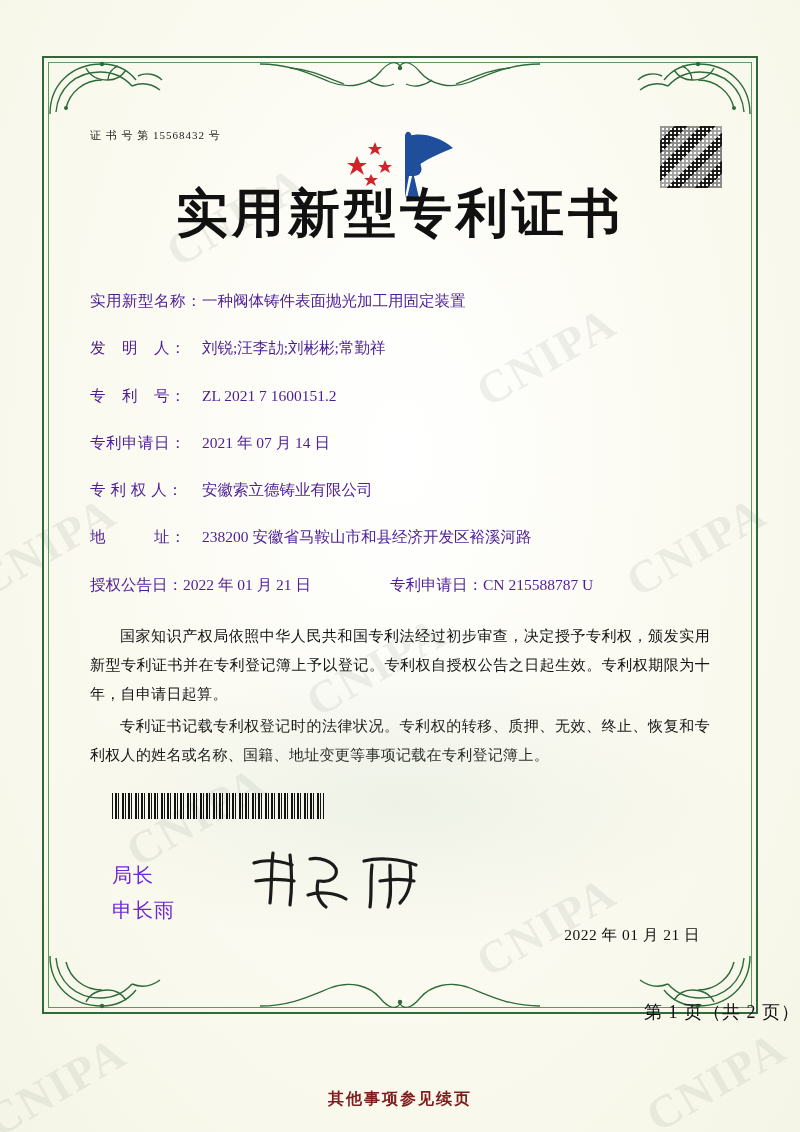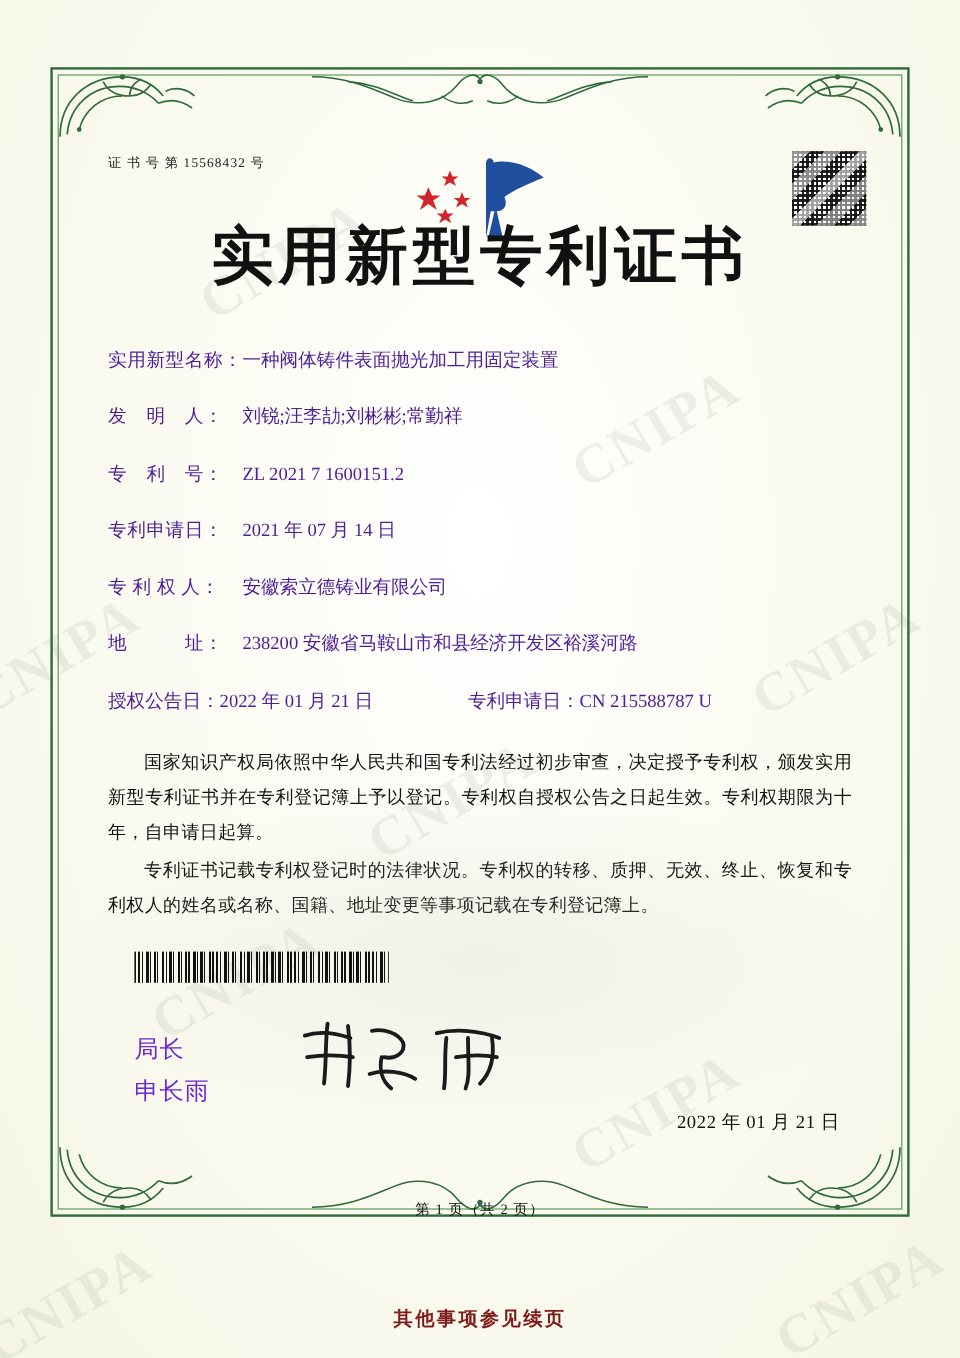--- a/index.html
+++ b/index.html
@@ -221,22 +221,22 @@
     top: 925px;
     font-size: 15.5px;
     color: #111;
     letter-spacing: 0.5px;
   }
   .page-no {
     position: absolute;
     left: 0;
     right: 0;
     top: 1000px;
-    text-align: center;
-    font-size: 12px;
+    text-align: right;
+    font-size: 18px;
     color: #111;
     letter-spacing: 1px;
   }
   .footer-note {
     position: absolute;
     left: 0;
     right: 0;
     bottom: 22px;
     text-align: center;
     font-size: 16px;

